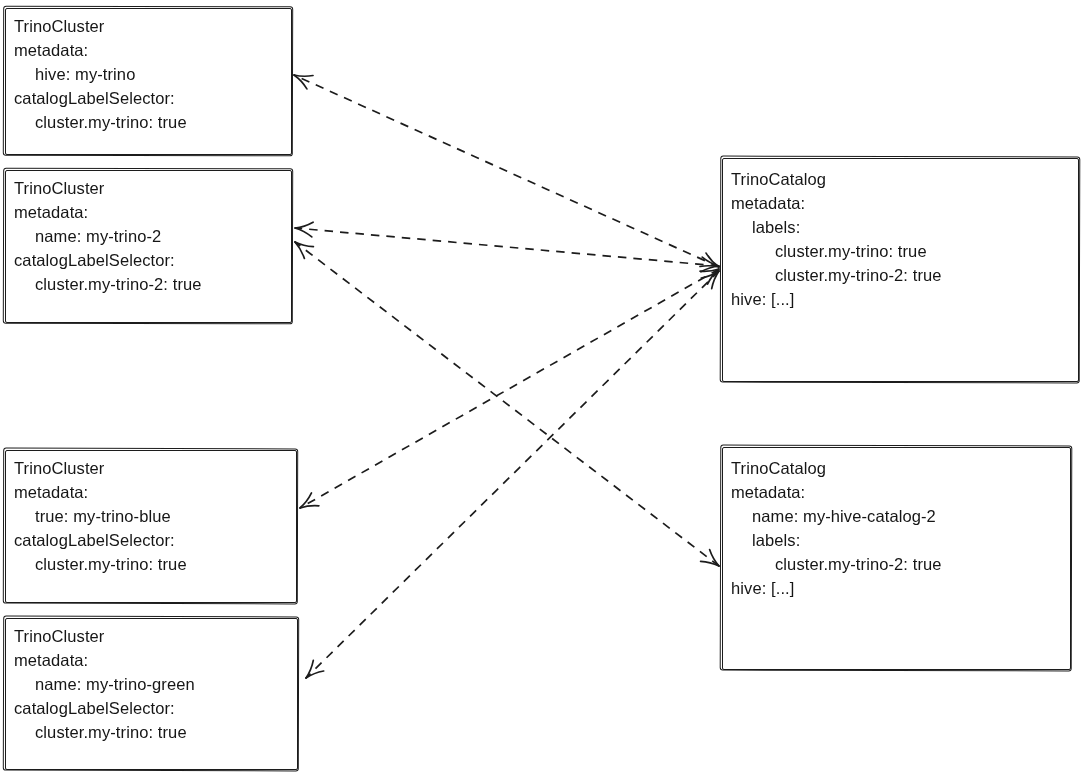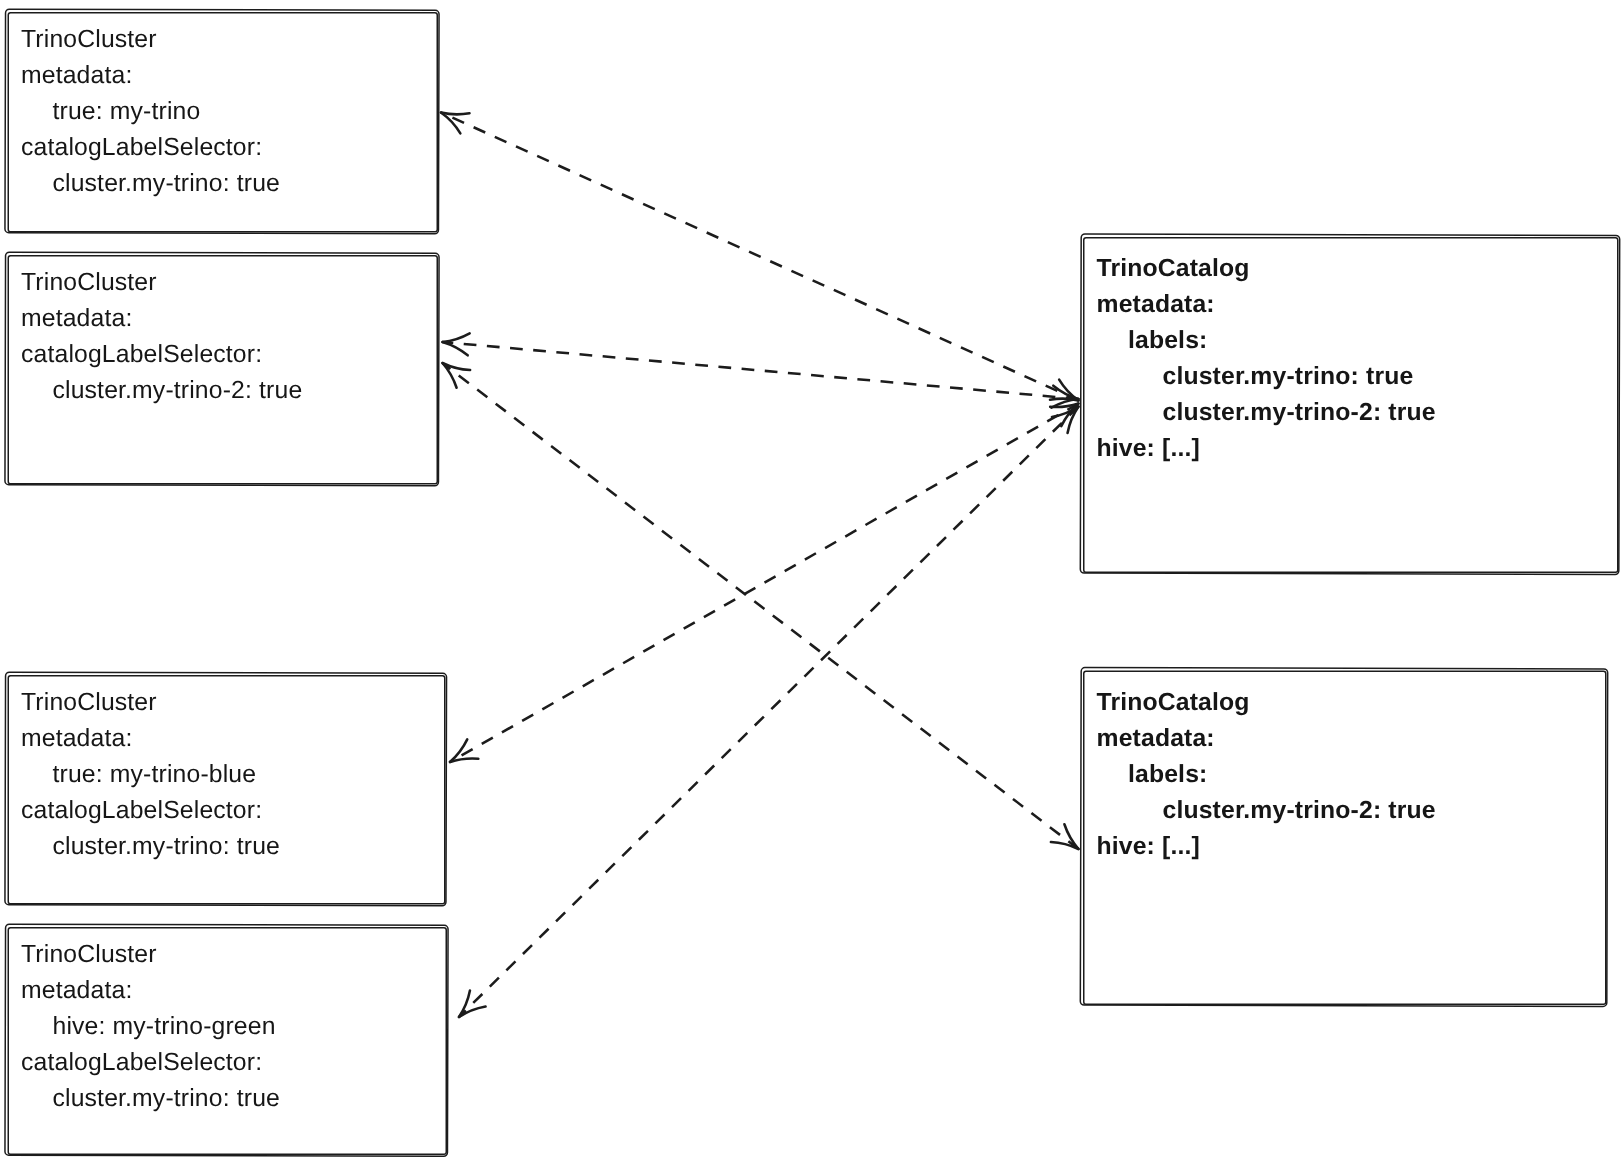--- a/index.html
+++ b/index.html
@@ -13,21 +13,21 @@
     color: #161616;
     overflow: hidden;
   }
   .box {
     position: absolute;
     background: #ffffff;
     border: 1.8px solid #1c1c1c;
     border-radius: 2px;
     padding: 5px 6px 0 8px;
   }
-  .box.catalog { padding-top: 8px; font-weight: bold; }
+  .box.catalog { padding-top: 8px; }
   .box::after {
     content: "";
     position: absolute;
     inset: -3px -2px -2px -3px;
     border: 1.1px solid #1c1c1c;
     border-radius: 3px;
     transform: rotate(0.15deg);
     pointer-events: none;
   }
   .ln {
@@ -49,60 +49,62 @@
   #arrows .wing  { stroke-width: 1.7; stroke-linecap: round; }
 </style>
 </head>
 <body>
 
 <div id="canvas">
 
   <div class="box" style="left:5px; top:8px; width:287px; height:147px;">
       <div class="ln i0">TrinoCluster</div>
       <div class="ln i0">metadata:</div>
-      <div class="ln i1">true: my-trino</div>
+      <div class="ln i1">hive: my-trino</div>
       <div class="ln i0">catalogLabelSelector:</div>
       <div class="ln i1">cluster.my-trino: true</div>
     </div>
 
   <div class="box" style="left:5px; top:170px; width:287px; height:153px;">
       <div class="ln i0">TrinoCluster</div>
       <div class="ln i0">metadata:</div>
+      <div class="ln i1">name: my-trino-2</div>
       <div class="ln i0">catalogLabelSelector:</div>
       <div class="ln i1">cluster.my-trino-2: true</div>
     </div>
 
   <div class="box" style="left:5px; top:450px; width:292px; height:153px;">
       <div class="ln i0">TrinoCluster</div>
       <div class="ln i0">metadata:</div>
       <div class="ln i1">true: my-trino-blue</div>
       <div class="ln i0">catalogLabelSelector:</div>
       <div class="ln i1">cluster.my-trino: true</div>
     </div>
 
   <div class="box" style="left:5px; top:618px; width:293px; height:152px;">
       <div class="ln i0">TrinoCluster</div>
       <div class="ln i0">metadata:</div>
-      <div class="ln i1">hive: my-trino-green</div>
+      <div class="ln i1">name: my-trino-green</div>
       <div class="ln i0">catalogLabelSelector:</div>
       <div class="ln i1">cluster.my-trino: true</div>
     </div>
 
   <div class="box catalog" style="left:722px; top:158px; width:357px; height:224px;">
       <div class="ln i0">TrinoCatalog</div>
       <div class="ln i0">metadata:</div>
       <div class="ln i1">labels:</div>
       <div class="ln i2">cluster.my-trino: true</div>
       <div class="ln i2">cluster.my-trino-2: true</div>
       <div class="ln i0">hive: [...]</div>
     </div>
 
   <div class="box catalog" style="left:722px; top:447px; width:349px; height:223px;">
       <div class="ln i0">TrinoCatalog</div>
       <div class="ln i0">metadata:</div>
+      <div class="ln i1">name: my-hive-catalog-2</div>
       <div class="ln i1">labels:</div>
       <div class="ln i2">cluster.my-trino-2: true</div>
       <div class="ln i0">hive: [...]</div>
     </div>
 
   <svg id="arrows" viewBox="0 0 1082 775" xmlns="http://www.w3.org/2000/svg">
       <g>
         <path d="M 719 267 L 294 75" class="shaft"></path>
         <path d="M 706.1 253.1 Q 711.2 261.5 719 267" class="wing"></path>
         <path d="M 700.0 266.5 Q 709.7 264.8 719 267" class="wing"></path>

